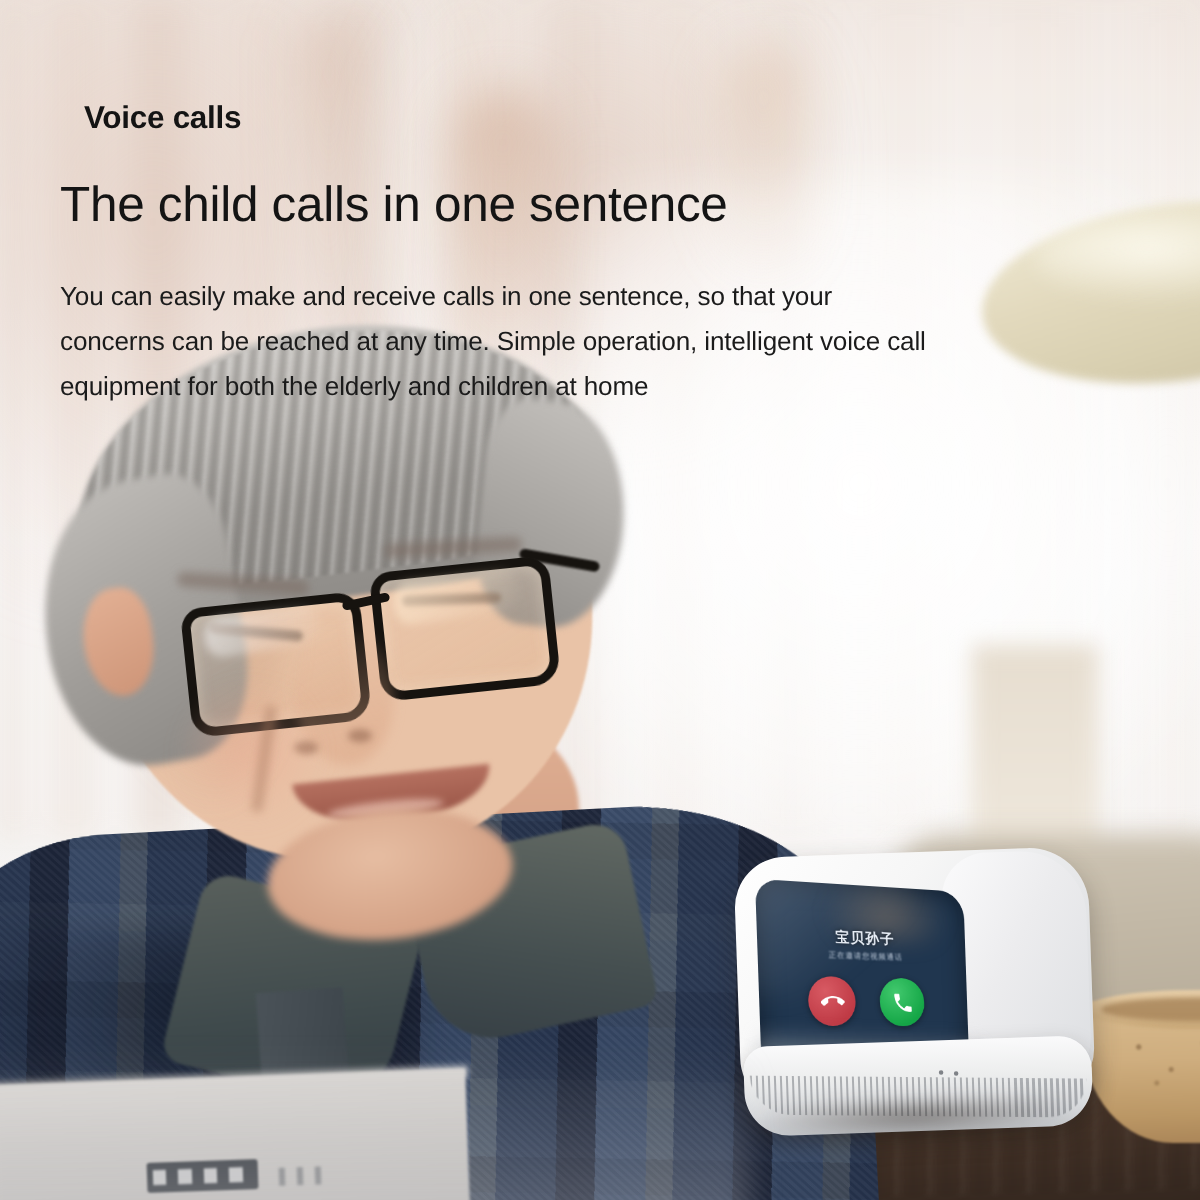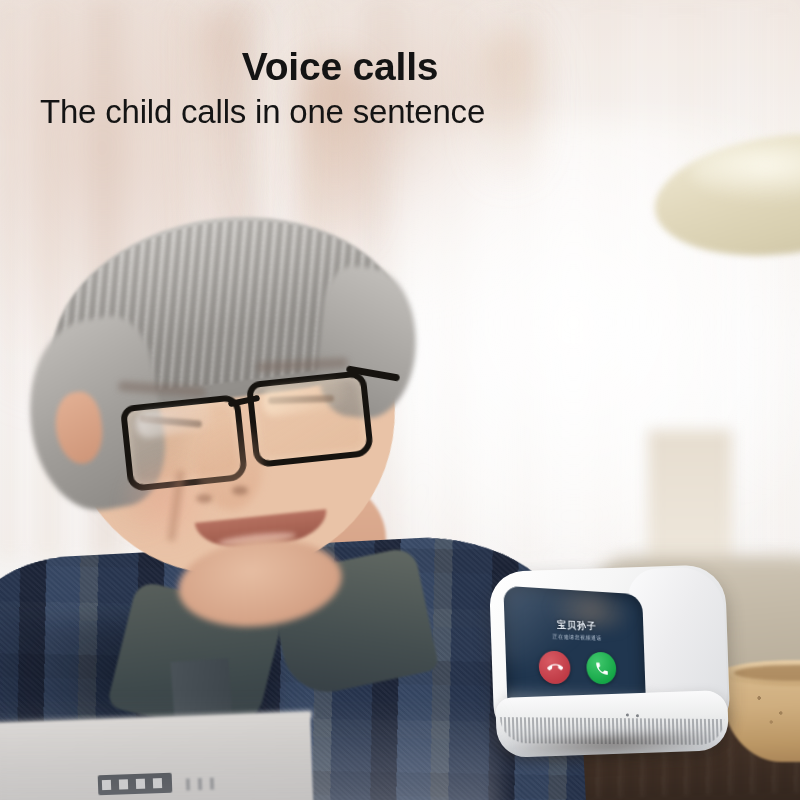--- a/index.html
+++ b/index.html
@@ -688,27 +688,26 @@
   }
 
   
   .copy {
     position: absolute;
     left: 40px;
     top: 42px;
     width: 600px;
   }
   .headline-1 {
-    margin: 4px;
-    font-size: 39px;
+    margin: 16px;
+    font-size: 21px;
     line-height: 41px;
     font-weight: bold;
     color: #141414;
     letter-spacing: -0.2px;
-    text-align: center;
   }
   .headline-2 {
     margin: 0;
     font-size: 33px;
     line-height: 41px;
     font-weight: normal;
     color: #141414;
     letter-spacing: -0.2px;
   }
   .body-copy {
@@ -840,15 +839,16 @@
     <div class="mic-hole mic-1"></div>
     <div class="mic-hole mic-2"></div>
     <div class="base-shadow-under"></div>
   </div>
 
   <div class="dof-foreground"></div>
 
   <div class="copy">
     <h1 class="headline-1">Voice calls</h1>
     <h2 class="headline-2">The child calls in one sentence</h2>
+    <p class="body-copy">You can easily make and receive calls in one sentence, so that your concerns can be reached at any time. Simple operation, intelligent voice call equipment for both the elderly and children at home</p>
   </div>
 
 </div>
 
 </body></html>

